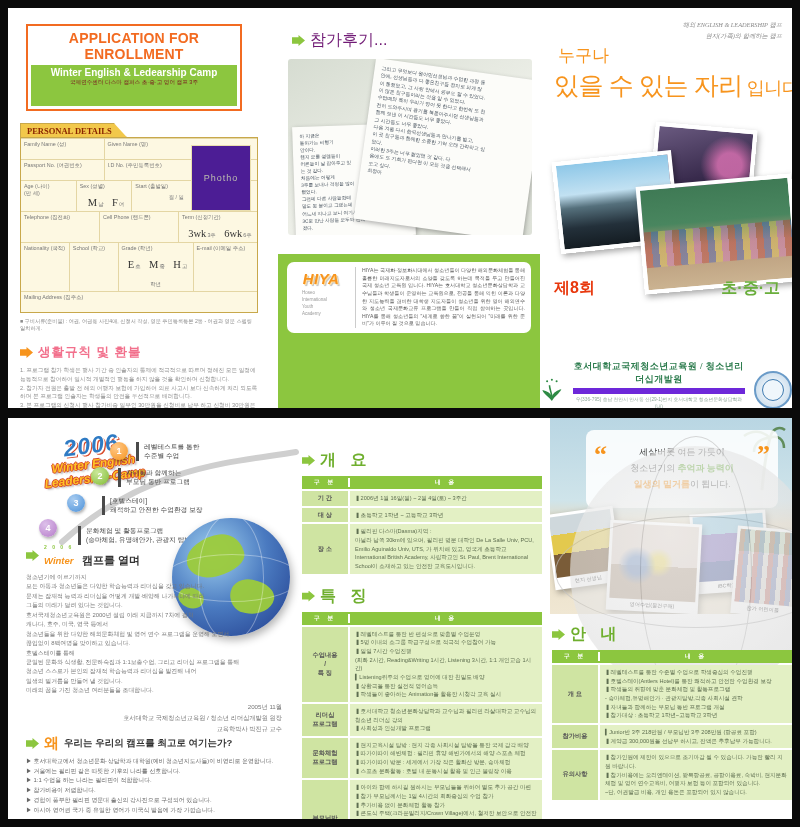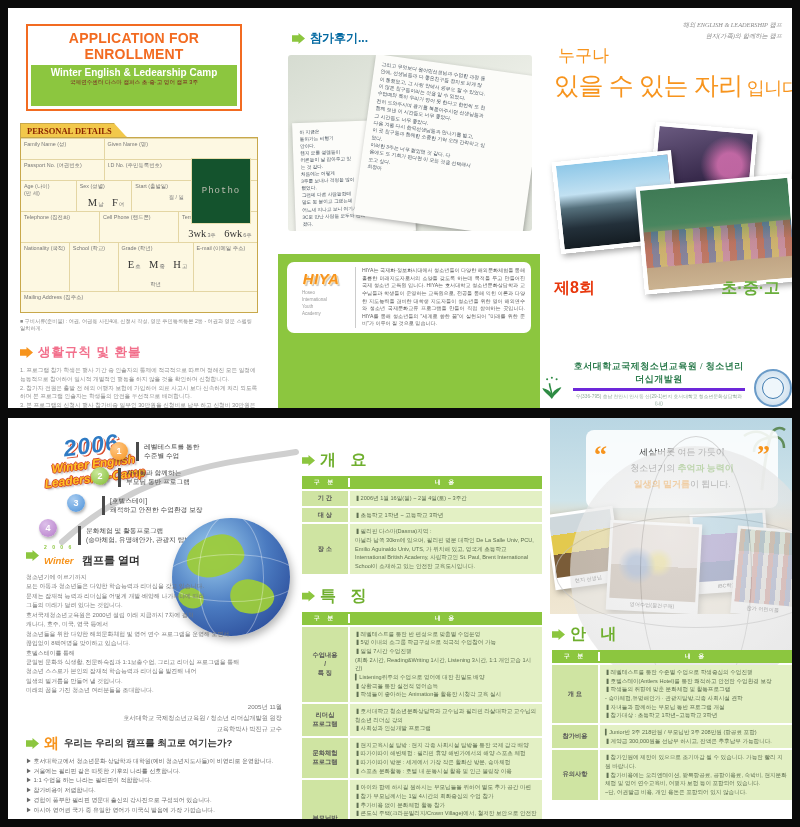--- a/index.html
+++ b/index.html
@@ -28,32 +28,32 @@
   .fr{display:flex;border-top:1px solid #E4D6A4}
   .fr:first-child{border-top:none}
   .fr.pr{padding-right:70px}
   .fc{flex:1;padding:2px 3px 1px;border-left:1px solid #E4D6A4;min-height:17px}
   .fc:first-child{border-left:none}
   .fl{font-size:5.4px;color:#777;display:block}
   .fv{text-align:center;margin-top:2px}
   .big{font-family:"Liberation Serif",serif;font-size:10.5px;color:#333;margin:0 1px 0 4px}
   .ks{font-size:5.4px;color:#777}
   .fnote{font-size:5.4px;color:#888;text-align:right;margin-top:4px}
-  .photo-box{position:absolute;right:6px;top:20px;width:58px;height:64px;background:#14532d;border:1px solid #EADFAF;
+  .photo-box{position:absolute;right:6px;top:7px;width:58px;height:64px;background:#4c1d95;border:1px solid #EADFAF;
              display:flex;align-items:center;justify-content:center;color:#BDBDB0;
-             font-family:Liberation Mono, monospace;font-size:9px;letter-spacing:1px;z-index:2}
+             font-family:Liberation Sans, sans-serif;font-size:9px;letter-spacing:1px;z-index:2}
   .doc-note{margin-top:5px;font-size:5.2px;color:#8B8B8B;width:238px}
   .rules{margin-top:12px;width:240px}
   .sec-head{display:flex;align-items:center;gap:5px}
   .rules-title{color:#F2708C;font-weight:bold;font-size:12.5px;letter-spacing:1px}
   .rules-body{margin-top:5px;font-size:5.7px;color:#8F8F8F;line-height:1.55}
   
   .t-mid{position:absolute;left:270px;top:0;width:262px;height:400px}
   .rev-head{display:flex;align-items:center;gap:5px;margin:22px 0 0 14px}
-  .rev-title{color:#0369a1;font-weight:bold;font-size:12px}
+  .rev-title{color:#701a75;font-weight:normal;font-size:16px}
   .letters{margin:8px 0 0 10px;width:244px;height:176px;border-radius:3px;position:relative;overflow:hidden;
            background:linear-gradient(150deg,#d6dcd1,#edefe8 55%,#dde1d8)}
   .paper{position:absolute;background:#fcfcf9;box-shadow:1px 2px 5px rgba(0,0,0,.3);color:#45505c;line-height:1.5;padding:6px 7px}
   .paper1{left:6px;top:66px;width:106px;height:100px;transform:rotate(-2deg);font-size:4.7px}
   .paper2{left:76px;top:10px;width:156px;height:150px;transform:rotate(8deg);font-size:4.9px}
   .green-block{position:absolute;left:0;top:246px;width:262px;height:154px;background:#8CC63F;padding:8px 9px;box-sizing:border-box}
   .card{background:#fff;border-radius:7px;padding:5px 6px;display:flex;gap:6px;margin-bottom:7px}
   .logo-col{width:56px;flex:none;text-align:center;padding-top:3px}
   .hiya-logo{font-size:15px;font-weight:bold;font-style:italic;color:#F7941D;letter-spacing:.5px;
              text-shadow:1px 1px 0 #FFE0A8,2px 2px 1px #BFBFBF}
@@ -82,21 +82,21 @@
         background:repeating-linear-gradient(90deg,rgba(190,60,60,.55) 0 7px,rgba(60,90,190,.55) 7px 14px,rgba(230,205,90,.55) 14px 21px,rgba(215,120,200,.55) 21px 28px)}
   .session{position:absolute;top:270px;left:14px;right:12px;display:flex;justify-content:space-between;font-weight:bold;font-size:16px}
   .sess-no{color:#E8380D}.sess-gr{color:#6AAE3C}
   .banner{position:absolute;top:291px;left:0;width:252px;height:53px;background:#8CC63F;color:#fff;font-weight:bold;
           display:flex;flex-direction:column;justify-content:center}
   .bn1{text-align:center;font-size:19px}
   .bn1 .yr{color:#4D4D4D;margin-right:6px}
   .bn2{text-align:center;font-size:19px;padding-left:46px}
   .footer{position:absolute;top:352px;left:0;right:0;display:flex;align-items:center;justify-content:center;gap:9px}
   .f-org{font-family:"Liberation Serif",serif;color:#2E7D4F;font-weight:bold;font-size:9px;letter-spacing:.5px;
-         border-bottom:3px solid #6d28d9;padding-bottom:2px;text-align:center}
+         border-bottom:6px solid #6d28d9;padding-bottom:2px;text-align:center}
   .f-sm{font-size:4.8px;color:#8FA89A;margin-top:2px;text-align:center;line-height:1.5}
   .seal{width:34px;height:34px;border-radius:50%;border:2px solid #6A9BC8;flex:none;
         background:radial-gradient(circle,#EAF2F8 35%,#CFE0EE 75%);display:flex;align-items:center;justify-content:center}
   .seal-in{width:20px;height:20px;border-radius:50%;border:1px solid #3F7BB0;background:#EFF6FB}
   
   .b-left{position:absolute;left:6px;top:0;width:288px;height:401px}
   .blogo{position:absolute;left:28px;top:14px;transform:rotate(-7deg);text-align:center;font-style:italic;font-weight:bold;line-height:1.15}
   .blogo-y{font-size:23px;color:#2F7BC4;letter-spacing:1px;text-shadow:1.5px 1.5px 0 #fff,2.5px 2.5px 0 #D94A2A}
   .blogo-t{font-size:12px;color:#FFC427;
            text-shadow:1px 0 #D94A2A,-1px 0 #D94A2A,0 1px #D94A2A,0 -1px #D94A2A,2px 2px 2px #AAA}

